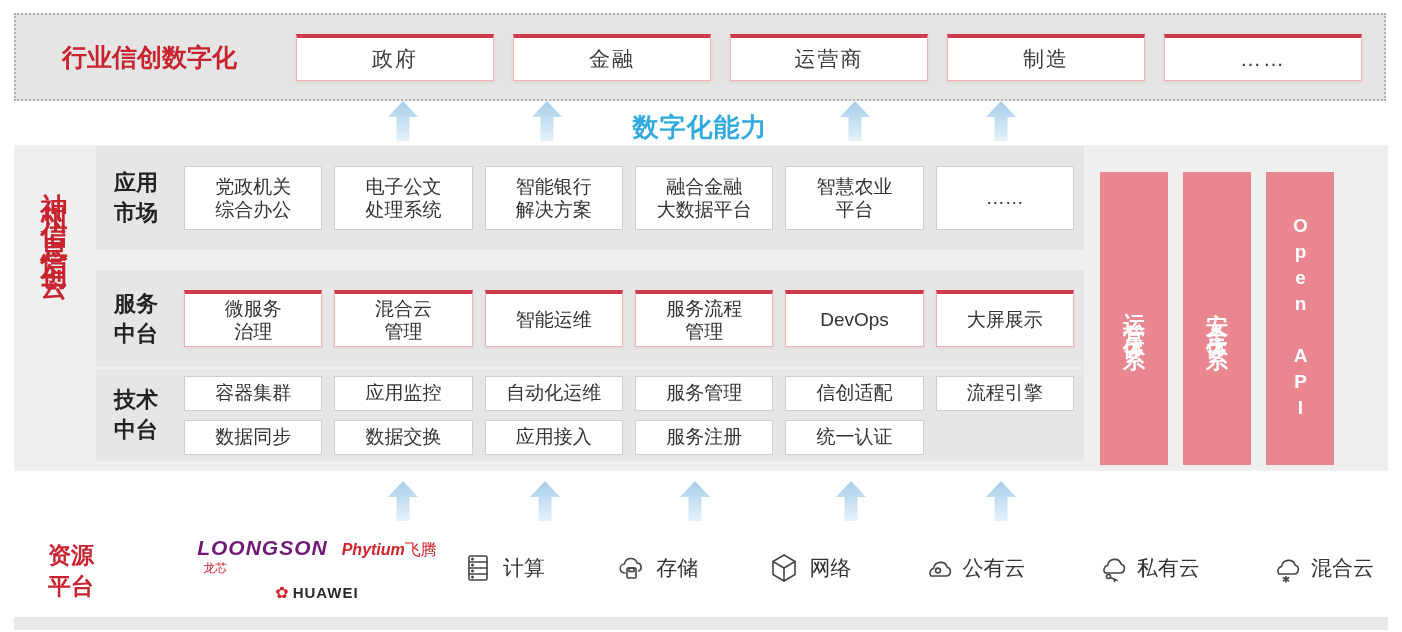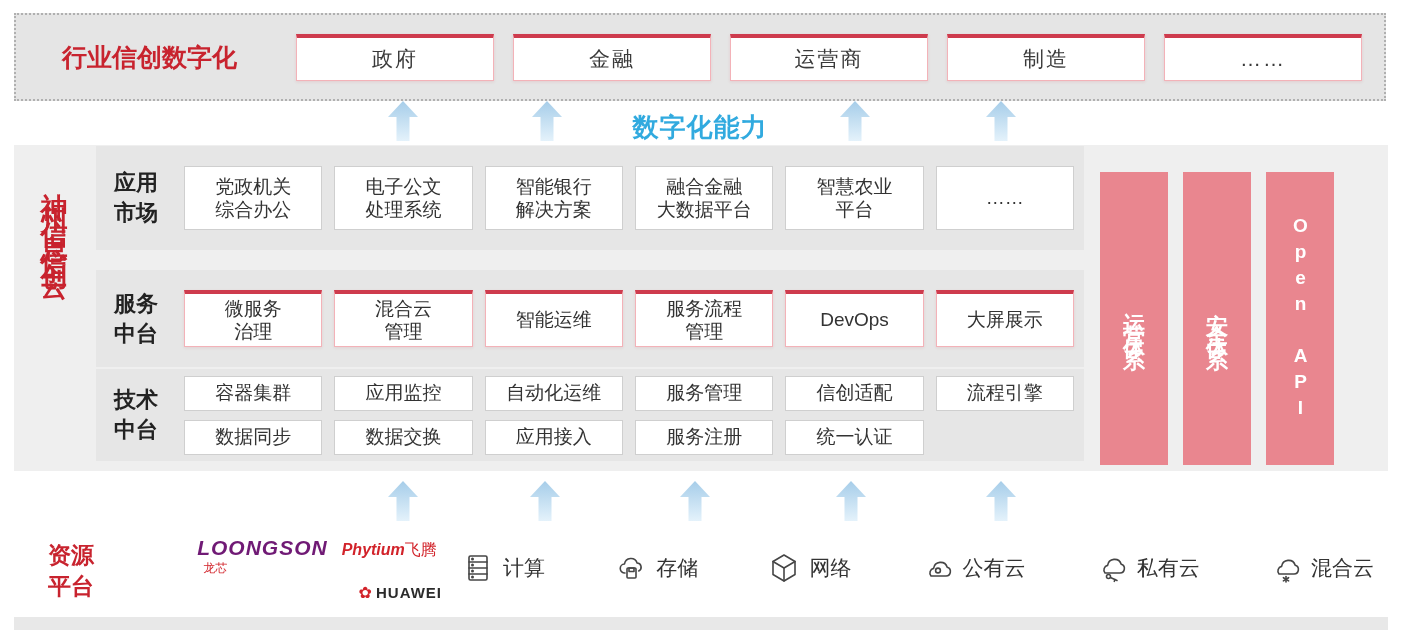--- a/index.html
+++ b/index.html
@@ -89,21 +89,21 @@
     white-space:pre-line; line-height:1.35;
   }
   .logos { position:absolute; left:178px; top:8px; width:250px; }
   .logo-row1 { display:flex; justify-content:center; align-items:flex-start; gap:14px; }
   .loongson-block { text-align:left; }
   .loongson-name { font-size:21px; font-weight:bold; font-style:italic; color:#701a75; letter-spacing:1px; }
   .loongson-sub  { font-size:12px; color:#d2232a; margin-left:6px; }
   .phytium-block { margin-top:4px; }
   .phytium-name { font-size:16px; font-weight:bold; font-style:italic; color:#d2232a; }
   .phytium-sub  { font-size:16px; color:#d2232a; }
-  .logo-row2 { margin-top:6px; text-align:right; }
+  .logo-row2 { margin-top:6px; text-align:center; }
   .huawei-flower { color:#d2232a; font-size:16px; vertical-align:middle; margin-right:4px; }
   .huawei-name { font-size:15px; font-weight:bold; color:#2b2b2b; letter-spacing:1px; vertical-align:middle; }
 
   .resources { position:absolute; left:448px; top:24px; width:912px; display:flex; justify-content:space-between; }
   .resource-item { display:flex; align-items:center; gap:9px; font-size:21px; color:#333; }
   .resource-item svg { width:32px; height:32px; stroke:#454545; fill:none; stroke-width:1.6; stroke-linecap:round; stroke-linejoin:round; }
 
   .footer-strip { position:absolute; left:14px; top:617px; width:1374px; height:13px; background:#e8e8e8; }
 </style>
 </head>

